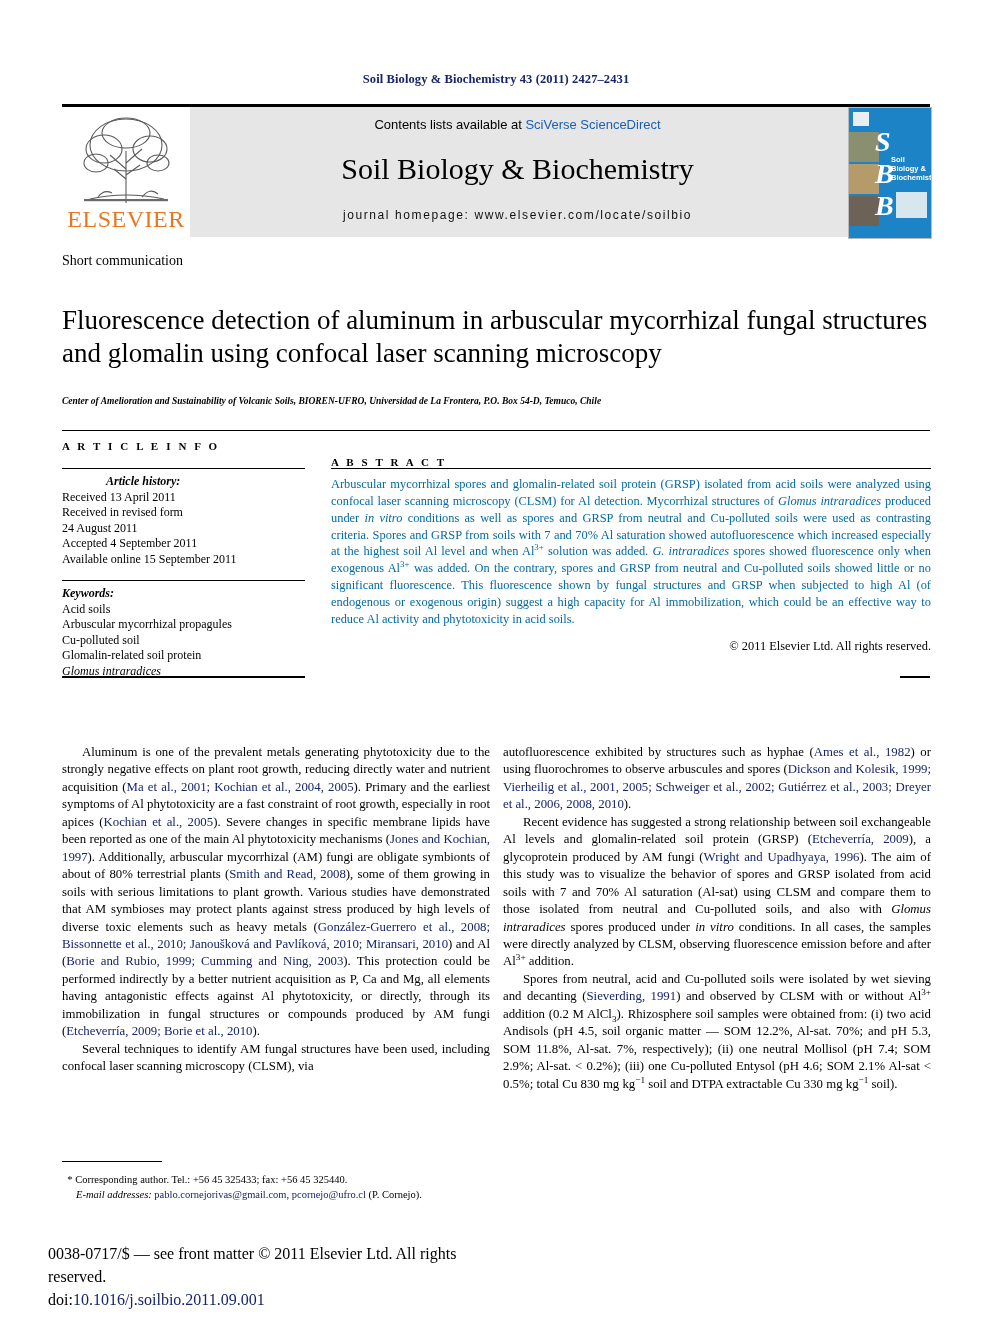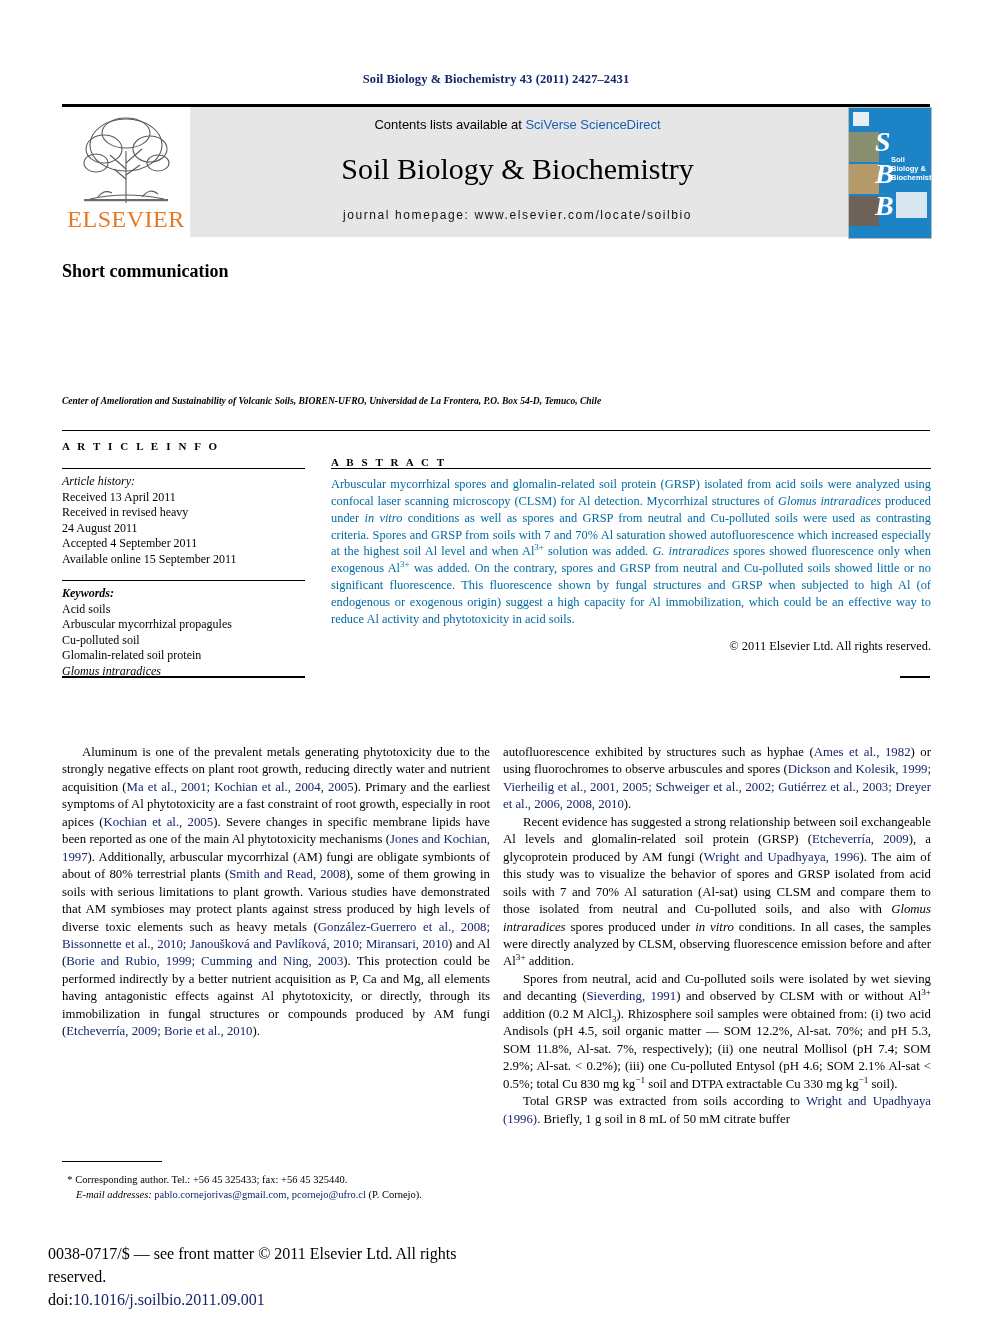--- a/index.html
+++ b/index.html
@@ -149,23 +149,23 @@
   .cover-tl {
     position: absolute;
     left: 4px; top: 4px;
     width: 16px; height: 14px;
     background: #e8eef3;
   }
 
   
   .section-label {
     position: absolute;
-    left: 62px; top: 261px;
-    font-size: 18px;
-    font-weight: bold;
+    left: 62px; top: 253px;
+    font-size: 14px;
+    font-weight: normal;
     color: #000;
   }
   .title {
     position: absolute;
     left: 62px; top: 286px;
     width: 870px;
     font-size: 27px;
     line-height: 1.22;
     font-weight: normal;
     color: #000;
@@ -210,21 +210,21 @@
     letter-spacing: 2.6px;
     margin-top: 16px;
   }
   .info-col {
     position: absolute;
     left: 62px; top: 474px;
     width: 243px;
     font-size: 12px;
     line-height: 1.3;
   }
-  .info-col .it { font-style: italic; font-weight: normal; }
+  .info-col .it { font-style: italic; font-weight: bold; margin-left: 44px; }
   .info-kw {
     position: absolute;
     left: 62px; top: 586px;
     width: 243px;
     font-size: 12px;
     line-height: 1.3;
   }
   .info-kw .it { font-style: italic; font-weight: bold; }
   .info-kw .sp { font-style: italic; }
   .abstract {
@@ -340,62 +340,63 @@
       <div class="cover-tl"></div>
       <div class="cover-letter" style="top:20px;">S</div>
       <div class="cover-letter" style="top:52px;">B</div>
       <div class="cover-letter" style="top:84px;">B</div>
       <div class="cover-jtitle">Soil Biology &amp; Biochemistry</div>
       <div class="cover-tinybox"></div>
     </div>
   </div>
 
   <div class="section-label">Short communication</div>
+  <h1 class="title">Fluorescence detection of aluminum in arbuscular mycorrhizal fungal structures and glomalin using confocal laser scanning microscopy</h1>
   <div class="affil">Center of Amelioration and Sustainability of Volcanic Soils, BIOREN-UFRO, Universidad de La Frontera, P.O. Box 54-D, Temuco, Chile</div>
 
   <div class="rule-thin" style="left:62px; top:430px; width:868px;"></div>
   <div class="rule-thin" style="left:62px; top:468px; width:243px;"></div>
   <div class="rule-thin" style="left:62px; top:580px; width:243px;"></div>
   <div class="rule-thin" style="left:62px; top:676px; width:243px; height:2px; background:#000;"></div>
   <div class="rule-thin" style="left:331px; top:468px; width:600px;"></div>
   <div class="rule-thin" style="left:900px; top:676px; width:30px; height:2px; background:#000;"></div>
 
   <div class="info-head">A R T I C L E   I N F O</div>
   <div class="abs-head">A B S T R A C T</div>
 
   <div class="info-col">
     <div class="it">Article history:</div>
     <div>Received 13 April 2011</div>
-    <div>Received in revised heavy</div>
+    <div>Received in revised form</div>
     <div>24 August 2011</div>
     <div>Accepted 4 September 2011</div>
     <div>Available online 15 September 2011</div>
   </div>
 
   <div class="info-kw">
     <div class="it">Keywords:</div>
     <div>Acid soils</div>
     <div>Arbuscular mycorrhizal propagules</div>
     <div>Cu-polluted soil</div>
     <div>Glomalin-related soil protein</div>
     <div class="sp">Glomus intraradices</div>
   </div>
 
   <div class="abstract"><span>Arbuscular mycorrhizal spores and glomalin-related soil protein (GRSP) isolated from acid soils were analyzed using confocal laser scanning microscopy (CLSM) for Al detection. Mycorrhizal structures of </span><span class="it">Glomus intraradices</span><span> produced under </span><span class="it">in vitro</span><span> conditions as well as spores and GRSP from neutral and Cu-polluted soils were used as contrasting criteria. Spores and GRSP from soils with 7 and 70% Al saturation showed autofluorescence which increased especially at the highest soil Al level and when Al</span><sup>3+</sup><span> solution was added. </span><span class="it">G. intraradices</span><span> spores showed fluorescence only when exogenous Al</span><sup>3+</sup><span> was added. On the contrary, spores and GRSP from neutral and Cu-polluted soils showed little or no significant fluorescence. This fluorescence shown by fungal structures and GRSP when subjected to high Al (of endogenous or exogenous origin) suggest a high capacity for Al immobilization, which could be an effective way to reduce Al activity and phytotoxicity in acid soils.</span></div>
   <div class="copyright">© 2011 Elsevier Ltd. All rights reserved.</div>
 
   <div class="col left">
     <p><span>Aluminum is one of the prevalent metals generating phytotoxicity due to the strongly negative effects on plant root growth, reducing directly water and nutrient acquisition (</span><span class="ref">Ma et al., 2001; Kochian et al., 2004, 2005</span><span>). Primary and the earliest symptoms of Al phytotoxicity are a fast constraint of root growth, especially in root apices (</span><span class="ref">Kochian et al., 2005</span><span>). Severe changes in specific membrane lipids have been reported as one of the main Al phytotoxicity mechanisms (</span><span class="ref">Jones and Kochian, 1997</span><span>). Additionally, arbuscular mycorrhizal (AM) fungi are obligate symbionts of about of 80% terrestrial plants (</span><span class="ref">Smith and Read, 2008</span><span>), some of them growing in soils with serious limitations to plant growth. Various studies have demonstrated that AM symbioses may protect plants against stress produced by high levels of diverse toxic elements such as heavy metals (</span><span class="ref">González-Guerrero et al., 2008; Bissonnette et al., 2010; Janoušková and Pavlíková, 2010; Miransari, 2010</span><span>) and Al (</span><span class="ref">Borie and Rubio, 1999; Cumming and Ning, 2003</span><span>). This protection could be performed indirectly by a better nutrient acquisition as P, Ca and Mg, all elements having antagonistic effects against Al phytotoxicity, or directly, through its immobilization in fungal structures or compounds produced by AM fungi (</span><span class="ref">Etcheverría, 2009; Borie et al., 2010</span><span>).</span></p>
+    <p>Several techniques to identify AM fungal structures have been used, including confocal laser scanning microscopy (CLSM), via</p>
   </div>
 
   <div class="col right">
     <p class="noind"><span>autofluorescence exhibited by structures such as hyphae (</span><span class="ref">Ames et al., 1982</span><span>) or using fluorochromes to observe arbuscules and spores (</span><span class="ref">Dickson and Kolesik, 1999; Vierheilig et al., 2001, 2005; Schweiger et al., 2002; Gutiérrez et al., 2003; Dreyer et al., 2006, 2008, 2010</span><span>).</span></p>
     <p><span>Recent evidence has suggested a strong relationship between soil exchangeable Al levels and glomalin-related soil protein (GRSP) (</span><span class="ref">Etcheverría, 2009</span><span>), a glycoprotein produced by AM fungi (</span><span class="ref">Wright and Upadhyaya, 1996</span><span>). The aim of this study was to visualize the behavior of spores and GRSP isolated from acid soils with 7 and 70% Al saturation (Al-sat) using CLSM and compare them to those isolated from neutral and Cu-polluted soils, and also with </span><span class="it">Glomus intraradices</span><span> spores produced under </span><span class="it">in vitro</span><span> conditions. In all cases, the samples were directly analyzed by CLSM, observing fluorescence emission before and after Al</span><sup>3+</sup><span> addition.</span></p>
     <p><span>Spores from neutral, acid and Cu-polluted soils were isolated by wet sieving and decanting (</span><span class="ref">Sieverding, 1991</span><span>) and observed by CLSM with or without Al</span><sup>3+</sup><span> addition (0.2 M AlCl</span><sub>3</sub><span>). Rhizosphere soil samples were obtained from: (i) two acid Andisols (pH 4.5, soil organic matter — SOM 12.2%, Al-sat. 70%; and pH 5.3, SOM 11.8%, Al-sat. 7%, respectively); (ii) one neutral Mollisol (pH 7.4; SOM 2.9%; Al-sat. &lt; 0.2%); (iii) one Cu-polluted Entysol (pH 4.6; SOM 2.1% Al-sat &lt; 0.5%; total Cu 830 mg kg</span><sup>−1</sup><span> soil and DTPA extractable Cu 330 mg kg</span><sup>−1</sup><span> soil).</span></p>
-    <p><span>Total GRSP was extracted from soils according to </span><span class="ref">Wright and Upadhyaya (1996)</span><span>. Briefly, 1 g soil in 8 mL of 50 mM citrate buffer</span></p>
   </div>
 
   <div class="footnote-rule"></div>
   <div class="footnote">
     <div>&nbsp;&nbsp;<span>*</span> <span>Corresponding author. Tel.: +56 45 325433; fax: +56 45 325440.</span></div>
     <div style="padding-left:14px;"><span class="it">E-mail addresses:</span> <span class="mail">pablo.cornejorivas@gmail.com</span><span>, </span><span class="mail">pcornejo@ufro.cl</span><span> (P. Cornejo).</span></div>
   </div>
 
   <div class="colophon">
     <div>0038-0717/$ — see front matter © 2011 Elsevier Ltd. All rights reserved.</div>

